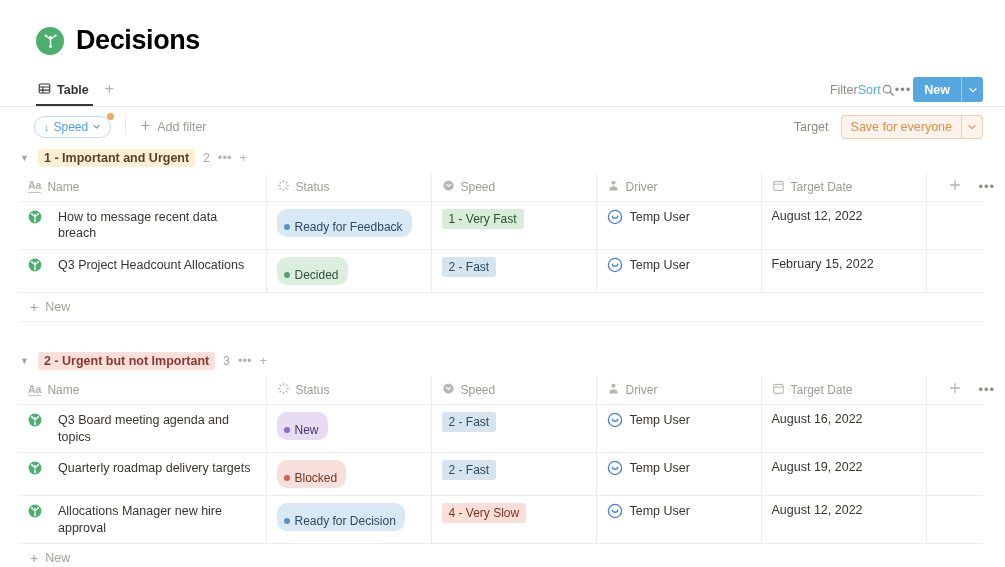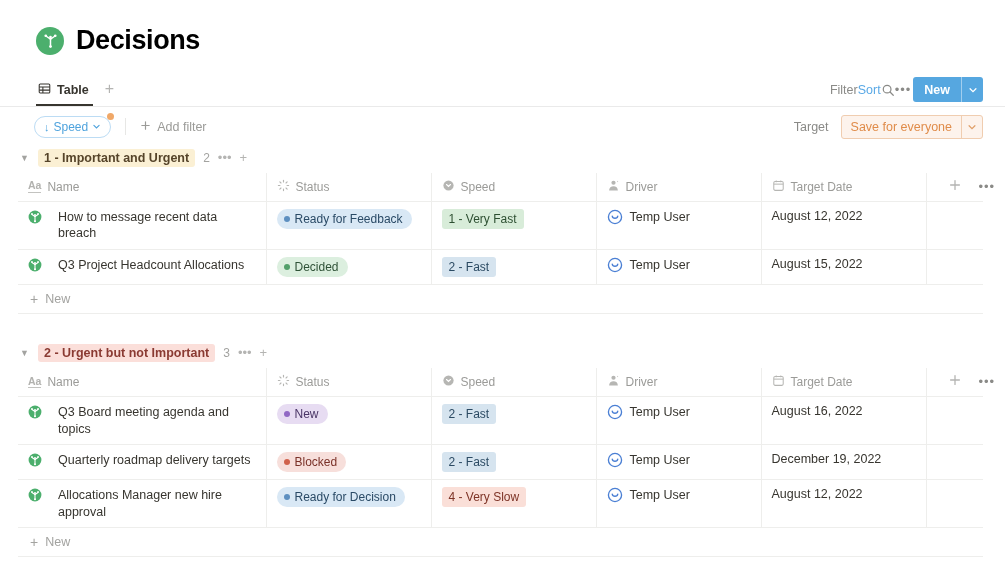--- a/index.html
+++ b/index.html
@@ -129,21 +129,21 @@
   .th-in { display: flex; align-items: center; gap: 6px; }
   .th-end { display: flex; align-items: center; gap: 18px; justify-content: flex-start; padding-left: 12px; color: #b4b4b2; }
   .aa { font-size: 10.5px; color: #b2b2af; border-bottom: 1px solid #c3c3c0; line-height: 1.1; font-weight: bold; }
 
   .row-name { display: flex; align-items: flex-start; gap: 7px; line-height: 1.33; }
   .row-name .t { padding-top: 0px; margin-left: 9px; }
   .mini-icon { flex: 0 0 auto; margin-top: 1px; }
 
   .pill {
     display: inline-flex; align-items: center; gap: 5px;
-    border-radius: 10px; padding: 2px 9px 2px 7px; font-size: 12px; line-height: 16px;
+    border-radius: 10px; padding: 10px 9px 2px 7px; font-size: 12px; line-height: 16px;
   }
   .pill .d { width: 6px; height: 6px; border-radius: 50%; flex: 0 0 auto; }
   .chip { display: inline-block; border-radius: 3px; padding: 2px 7px; font-size: 12px; line-height: 16px; }
 
   .driver { display: flex; align-items: center; gap: 7px; }
   .avatar { width: 16px; height: 16px; flex: 0 0 auto; }
 
   .newrow { display: flex; align-items: center; gap: 7px; color: #a3a3a0; font-size: 12.5px;
             padding: 7px 0 7px 12px; border-bottom: 1px solid #eeeeec; }
   .newrow .p { font-size: 14px; line-height: 1; }
@@ -375,21 +375,21 @@
               <td><span class="chip" style="background:#d6e4ef;color:#2b4a63">2 - Fast</span></td>
               <td>
                 <span class="driver">
                   <span class="avatar"><svg width="16" height="16" viewBox="0 0 18 18" fill="none">
                       <circle cx="9" cy="9" r="7.4" stroke="#4a7fd4" stroke-width="1.5"></circle>
                       <path d="M5.9 8 C6.4 11.2 11.6 11.2 12.1 8" stroke="#4a7fd4" stroke-width="1.5" stroke-linecap="round"></path>
                     </svg></span>
                   <span>Temp User</span>
                 </span>
               </td>
-              <td><span>August 15, 2022</span></td>
+              <td><span>February 15, 2022</span></td>
               <td></td>
             </tr>
           </tbody>
     </table>
     <div class="newrow">
       <span class="p">+</span>
       <span>New</span>
     </div>
     <div class="group-gap"></div>
   </div>
@@ -530,21 +530,21 @@
               <td><span class="chip" style="background:#d6e4ef;color:#2b4a63">2 - Fast</span></td>
               <td>
                 <span class="driver">
                   <span class="avatar"><svg width="16" height="16" viewBox="0 0 18 18" fill="none">
                       <circle cx="9" cy="9" r="7.4" stroke="#4a7fd4" stroke-width="1.5"></circle>
                       <path d="M5.9 8 C6.4 11.2 11.6 11.2 12.1 8" stroke="#4a7fd4" stroke-width="1.5" stroke-linecap="round"></path>
                     </svg></span>
                   <span>Temp User</span>
                 </span>
               </td>
-              <td><span>December 19, 2022</span></td>
+              <td><span>August 19, 2022</span></td>
               <td></td>
             </tr>
             <tr>
               <td>
                 <span class="row-name">
                   <span class="mini-icon"><svg width="14" height="14" viewBox="0 0 24 24">
                       <circle cx="12" cy="12" r="11" fill="#4caf6d"></circle>
                       <path d="M12 19.5 V11" stroke="#fff" stroke-width="1.9" stroke-linecap="round"></path>
                       <path d="M12 11 L7.4 8" stroke="#fff" stroke-width="1.9" stroke-linecap="round"></path>
                       <path d="M12 11 L16.6 8" stroke="#fff" stroke-width="1.9" stroke-linecap="round"></path>

